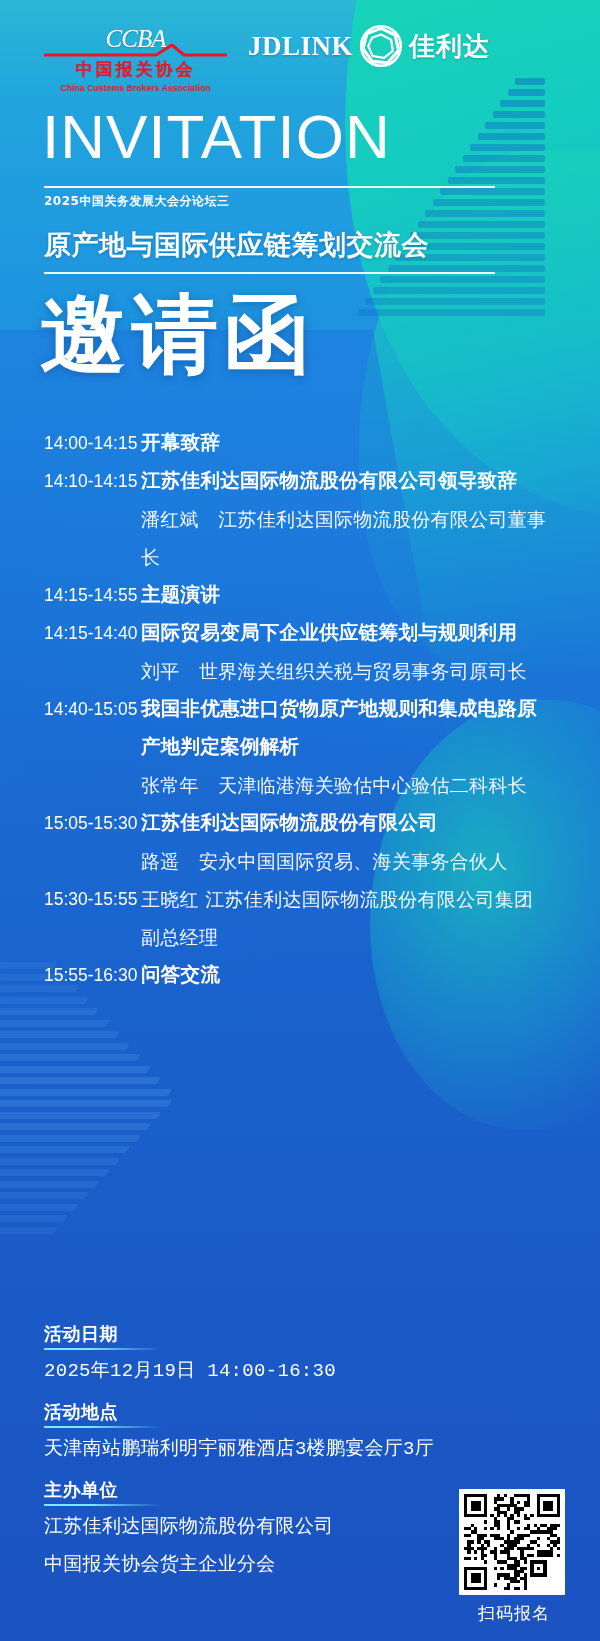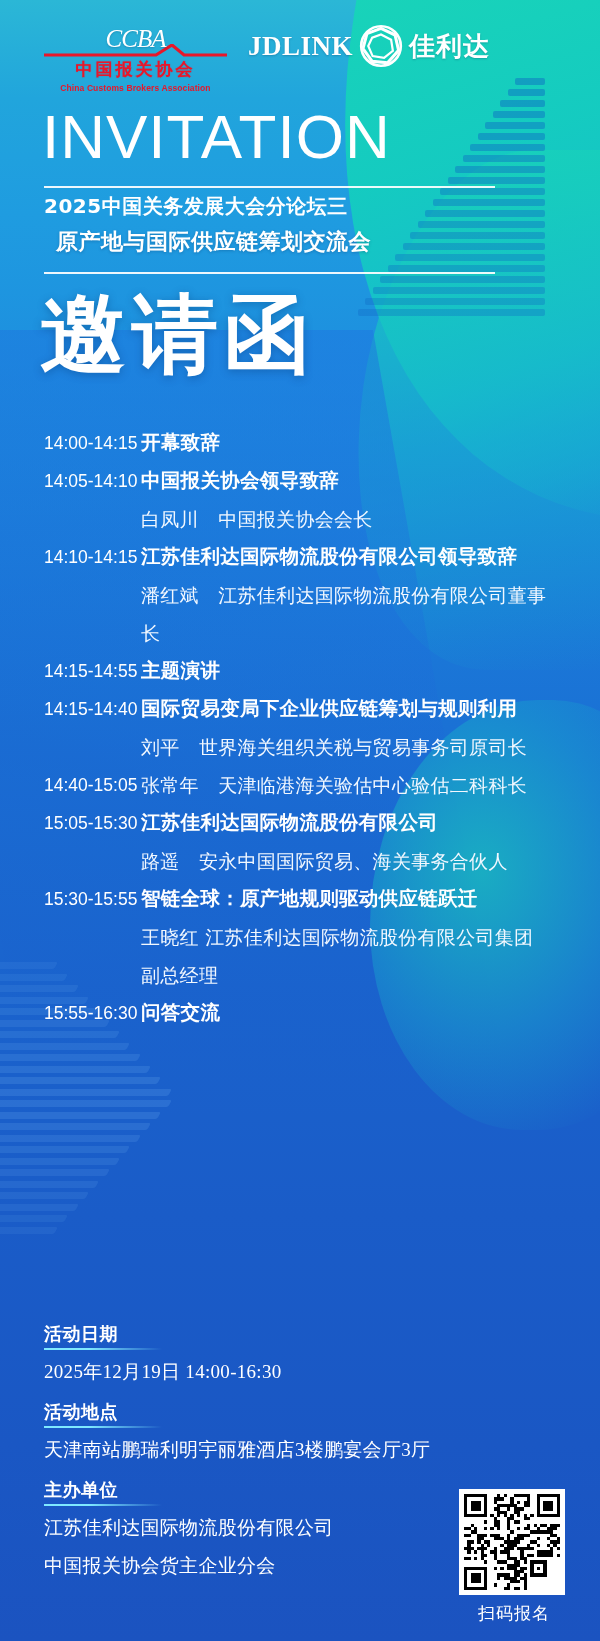--- a/index.html
+++ b/index.html
@@ -99,28 +99,27 @@
   }
   .rule{
     position:absolute;left:44px;width:451px;height:2px;
     background:rgba(255,255,255,.92);
   }
   .rule.top{top:186px;}
   .rule.bot{top:272px;}
   .subtitle1{
     position:absolute;left:44px;top:193px;
     font-family:"DejaVu Sans","Liberation Sans",sans-serif;
-    font-weight:bold;font-size:20px;color:#fff;letter-spacing:.5px;
+    font-weight:bold;font-size:12px;color:#fff;letter-spacing:.5px;
   }
   .subtitle2{
     position:absolute;left:44px;top:227px;
     font-family:"DejaVu Sans","Liberation Sans",sans-serif;
-    font-weight:bold;font-size:22px;color:#fff;letter-spacing:.5px;
+    font-weight:bold;font-size:27px;color:#fff;letter-spacing:.5px;
     text-shadow:0 1px 3px rgba(0,50,100,.3);
-    margin-left:12px;
   }
   .bigtitle{
     position:absolute;left:40px;top:286px;
     font-family:"DejaVu Serif","Liberation Serif",serif;
     font-weight:bold;font-size:86px;line-height:95px;color:#fff;
     letter-spacing:6px;
     text-shadow:0 2px 8px rgba(0,50,110,.35);
   }
   
   .agenda{position:absolute;left:0;top:424px;width:600px;}
@@ -148,21 +147,21 @@
     display:inline-block;position:relative;
     font-family:"DejaVu Sans","Liberation Sans",sans-serif;
     font-weight:bold;font-size:18px;color:#fff;letter-spacing:.5px;
     padding-bottom:4px;
   }
   .flabel::after{
     content:"";position:absolute;left:0;bottom:0;width:118px;height:2px;
     background:linear-gradient(90deg,#7fe9ff 0%,#7fe9ff 38%,rgba(127,233,255,0) 100%);
   }
   .fval{
-    font-family:Liberation Serif, serif;
+    font-family:Liberation Mono, monospace;
     font-size:19px;line-height:33px;color:#fff;letter-spacing:.3px;margin-top:5px;
   }
   
   .qrwrap{position:absolute;left:459px;top:1489px;width:110px;text-align:center;}
   .qrbox{
     width:106px;height:106px;background:#fff;padding:5px;box-sizing:border-box;
     display:block;
   }
   .qrcap{
     margin-top:7px;
@@ -267,27 +266,20 @@
   <div class="bigtitle">邀请函</div>
 
   <div class="agenda" id="agenda-list">
       <div class="arow">
         <div class="atime">14:00-14:15</div>
         <div class="abody">
           <div class="atitle">开幕致辞</div>
         </div>
       </div>
       <div class="arow">
-        <div class="atime">14:05-14:10</div>
-        <div class="abody">
-          <div class="atitle">中国报关协会领导致辞</div>
-          <div class="aspk">白凤川　中国报关协会会长</div>
-        </div>
-      </div>
-      <div class="arow">
         <div class="atime">14:10-14:15</div>
         <div class="abody">
           <div class="atitle">江苏佳利达国际物流股份有限公司领导致辞</div>
           <div class="aspk">潘红斌　江苏佳利达国际物流股份有限公司董事长</div>
         </div>
       </div>
       <div class="arow">
         <div class="atime">14:15-14:55</div>
         <div class="abody">
           <div class="atitle">主题演讲</div>
@@ -296,34 +288,34 @@
       <div class="arow">
         <div class="atime">14:15-14:40</div>
         <div class="abody">
           <div class="atitle">国际贸易变局下企业供应链筹划与规则利用</div>
           <div class="aspk">刘平　世界海关组织关税与贸易事务司原司长</div>
         </div>
       </div>
       <div class="arow">
         <div class="atime">14:40-15:05</div>
         <div class="abody">
+          <div class="atitle">我国非优惠进口货物原产地规则和集成电路原产地判定案例解析</div>
           <div class="aspk">张常年　天津临港海关验估中心验估二科科长</div>
         </div>
       </div>
       <div class="arow">
         <div class="atime">15:05-15:30</div>
         <div class="abody">
           <div class="atitle">江苏佳利达国际物流股份有限公司</div>
           <div class="aspk">路遥　安永中国国际贸易、海关事务合伙人</div>
         </div>
       </div>
       <div class="arow">
         <div class="atime">15:30-15:55</div>
         <div class="abody">
-          <div class="atitle">智链全球：原产地规则驱动供应链跃迁</div>
           <div class="aspk">王晓红 江苏佳利达国际物流股份有限公司集团副总经理</div>
         </div>
       </div>
       <div class="arow">
         <div class="atime">15:55-16:30</div>
         <div class="abody">
           <div class="atitle">问答交流</div>
         </div>
       </div>
     </div>

